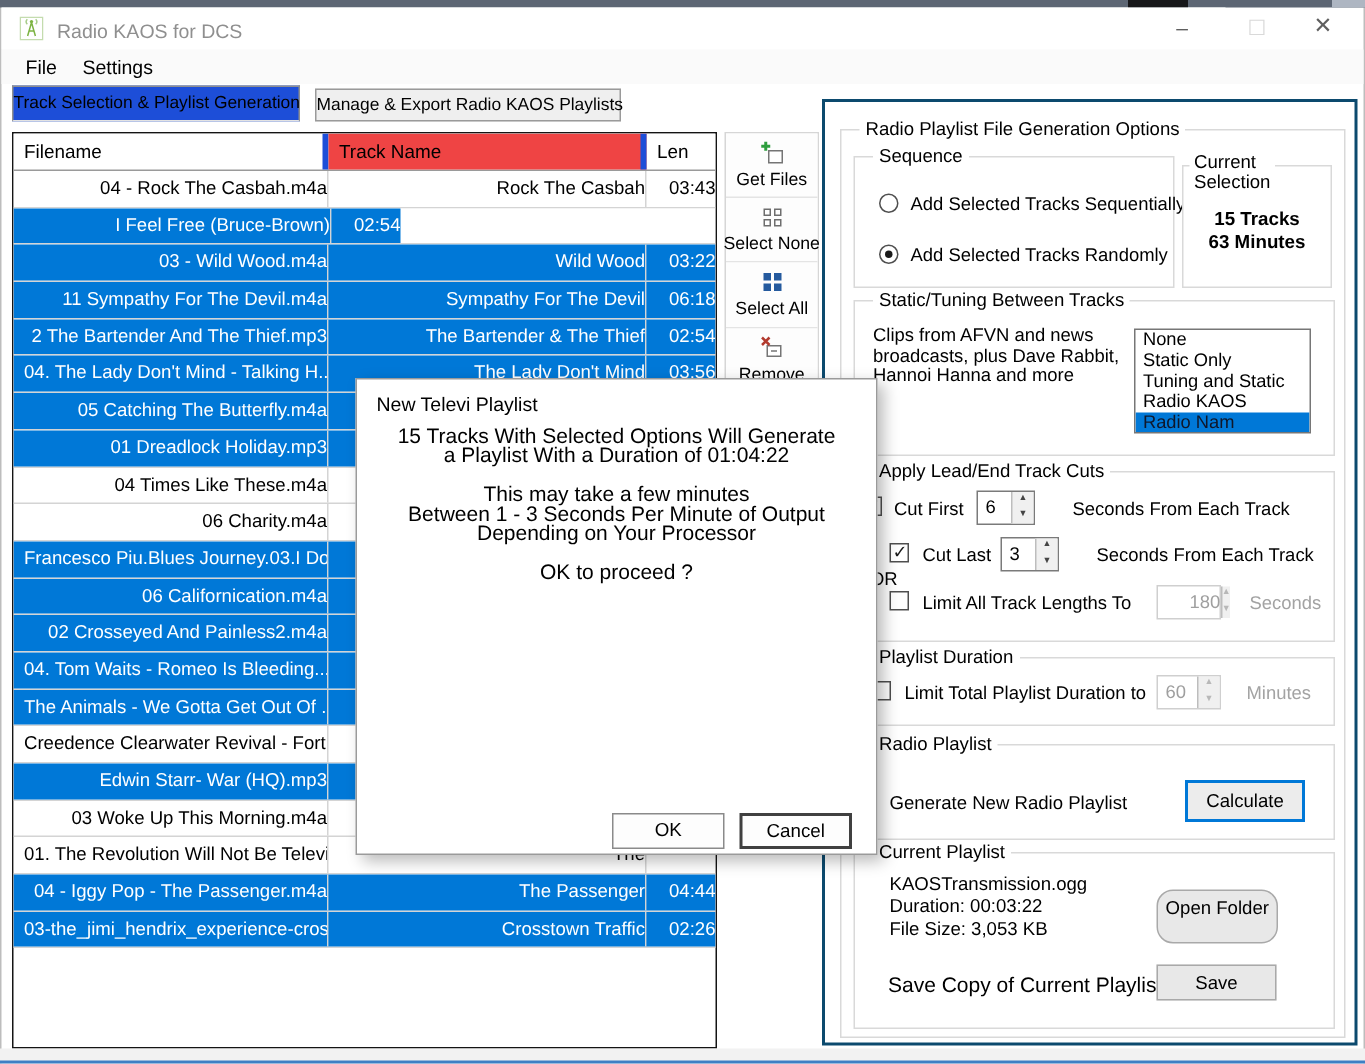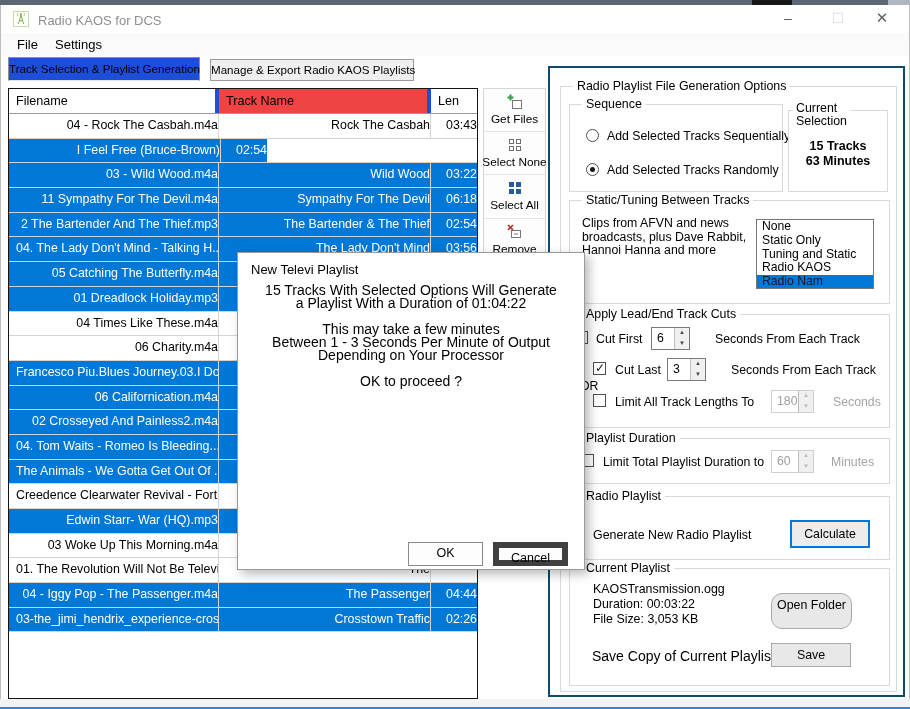--- a/index.html
+++ b/index.html
@@ -112,21 +112,21 @@
   .bottom-strip { position:absolute; left:0; top:699px; width:910px; height:10px; background:#f2f2f2; }
   .bottom-blue { position:absolute; left:0; top:707px; width:910px; height:2px; background:#3f7fc4; }
 
   
   .dialog { position:absolute; left:237px; top:252px; width:348px; height:318px; background:#fff; border:1px solid #9a9a9a; box-shadow:4px 4px 10px rgba(0,0,0,0.28); z-index:10; }
   .dlg-title { position:absolute; left:13px; top:9px; font-size:13px; white-space:nowrap; }
   .dlg-msg { position:absolute; left:0; top:31px; width:100%; text-align:center; }
   .dlg-line { font-size:14px; line-height:13px; white-space:nowrap; }
   .dlg-btn { position:absolute; width:75px; height:24px; line-height:20px; text-align:center; font-size:12.5px; background:#fdfdfd; cursor:default; }
   .dlg-ok { left:170px; top:289px; border:1px solid #8a8a8a; }
-  .dlg-cancel { left:255px; top:289px; border:6px solid #404040; }
+  .dlg-cancel { left:255px; top:289px; border:2px solid #404040; }
 </style>
 </head>
 <body>
 
 <div class="screen">
 
   <div class="top-strip">
     <div class="seg-dark"></div>
     <div class="seg-light"></div>
   </div>
@@ -366,21 +366,21 @@
             <div class="ar">▲</div>
             <div class="ar">▼</div>
           </div>
       </div>
       <span class="flabel" style="left:161px; top:48px;">Seconds From Each Track</span>
 
       <span class="flabel" style="left:10px; top:64px;">OR</span>
 
       <div class="cb" style="left:23px; top:79px;"></div>
       <span class="flabel" style="left:45px; top:80px;">Limit All Track Lengths To</span>
-      <div class="spinner dis" style="left:201px; top:75px; width:43px;">
+      <div class="spinner dis" style="left:201px; top:75px; width:43px;padding-left:16px;">
         <div class="val">180</div>
         <div class="arrows">
             <div class="ar">▲</div>
             <div class="ar">▼</div>
           </div>
       </div>
       <span class="flabel dis" style="left:263px; top:80px;">Seconds</span>
     </div>
 
     <div class="group g-dur">

